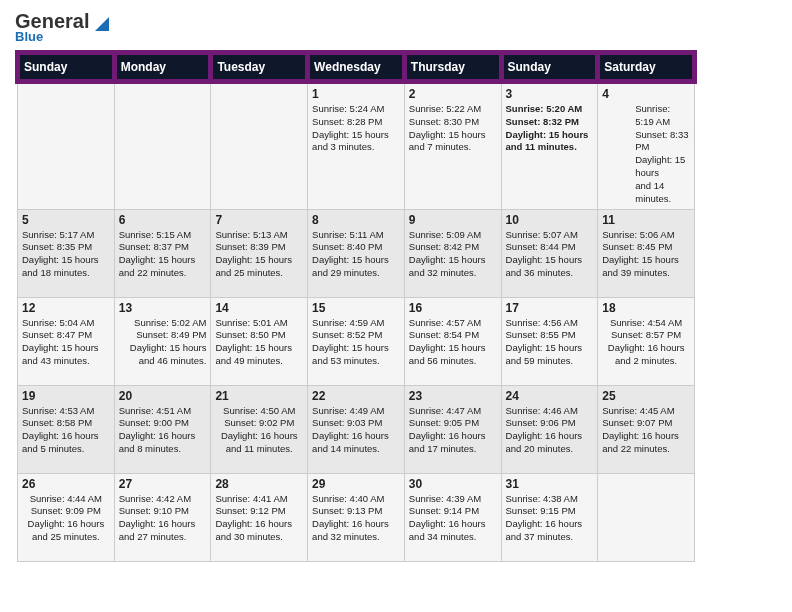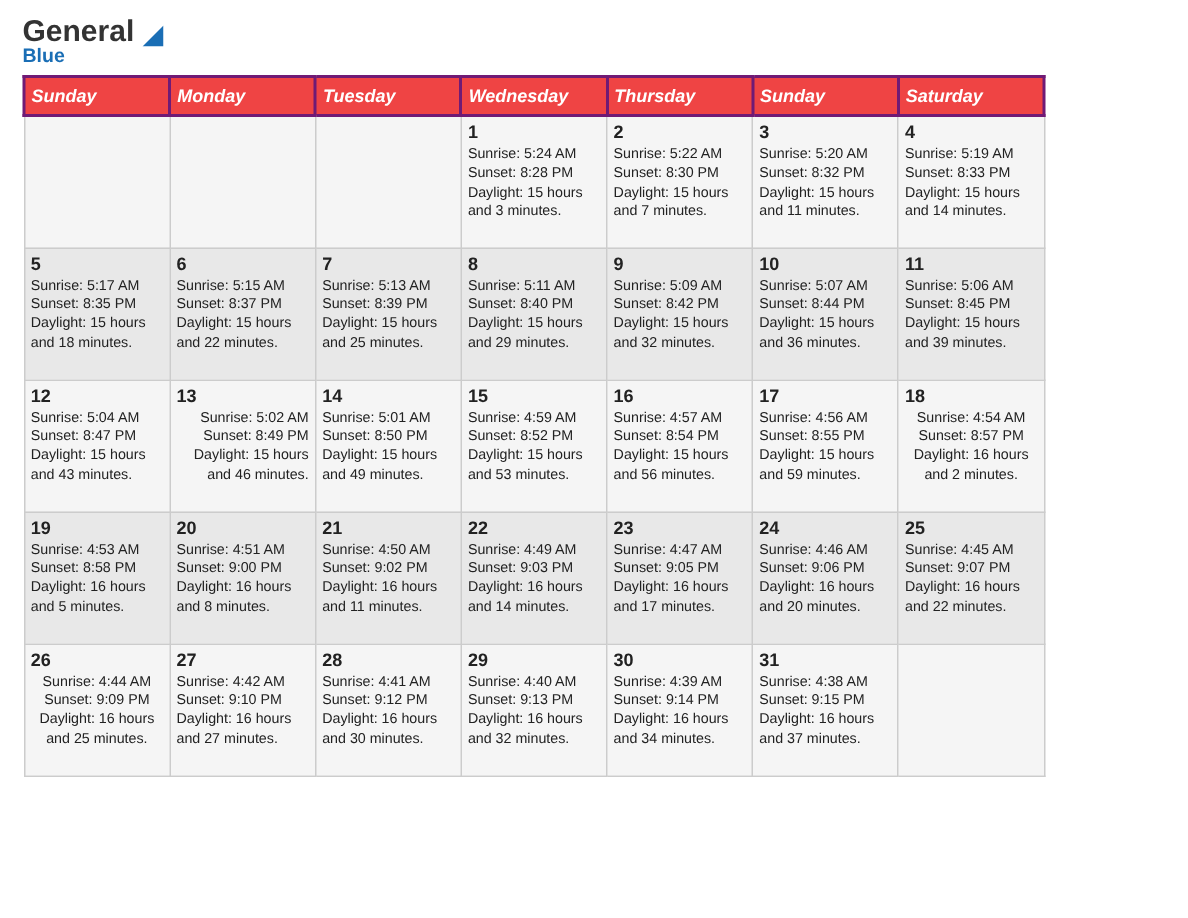--- a/index.html
+++ b/index.html
@@ -38,28 +38,27 @@
     .location {
       font-size: 16px;
       color: #444;
     }
     table {
       width: 100%;
       border-collapse: collapse;
       table-layout: fixed;
     }
     thead tr th {
-      background-color: #ef4444;
+      background-color: #0f172a;
       color: #fff;
       font-size: 12px;
       font-weight: bold;
       padding: 5px 4px;
       text-align: left;
-      border: 2px solid #701a75;
-      font-style: italic;
+      border: 5px solid #701a75;
     }
     tbody tr {
       vertical-align: top;
     }
     tbody tr:nth-child(odd) {
       background-color: #f5f5f5;
     }
     tbody tr:nth-child(even) {
       background-color: #e8e8e8;
     }
@@ -129,28 +128,28 @@
           </td>
           <td>
             <span class="day-num">2</span>
             <div class="cell-text" style="white-space: pre-wrap;">Sunrise: 5:22 AM
 Sunset: 8:30 PM
 Daylight: 15 hours
 and 7 minutes.</div>
           </td>
           <td>
             <span class="day-num">3</span>
-            <div class="cell-text" style="white-space: pre-wrap;">Sunrise: 5:20 AM
+            <div class="cell-text" style="white-space: pre-wrap; font-weight: bold;">Sunrise: 5:20 AM
 Sunset: 8:32 PM
 Daylight: 15 hours
 and 11 minutes.</div>
           </td>
           <td>
             <span class="day-num">4</span>
-            <div class="cell-text" style="white-space: pre-wrap;">Sunrise: 5:19 AM
+            <div class="cell-text" style="white-space: pre-wrap; margin-left: 33px;">Sunrise: 5:19 AM
 Sunset: 8:33 PM
 Daylight: 15 hours
 and 14 minutes.</div>
           </td>
         </tr>
         <tr>
           <td>
             <span class="day-num">5</span>
             <div class="cell-text" style="white-space: pre-wrap;">Sunrise: 5:17 AM
 Sunset: 8:35 PM
@@ -261,21 +260,21 @@
           </td>
           <td>
             <span class="day-num">20</span>
             <div class="cell-text" style="white-space: pre-wrap;">Sunrise: 4:51 AM
 Sunset: 9:00 PM
 Daylight: 16 hours
 and 8 minutes.</div>
           </td>
           <td>
             <span class="day-num">21</span>
-            <div class="cell-text" style="white-space: pre-wrap;">Sunrise: 4:50 AM
+            <div class="cell-text" style="white-space: pre-wrap; text-align: center;">Sunrise: 4:50 AM
 Sunset: 9:02 PM
 Daylight: 16 hours
 and 11 minutes.</div>
           </td>
           <td>
             <span class="day-num">22</span>
             <div class="cell-text" style="white-space: pre-wrap;">Sunrise: 4:49 AM
 Sunset: 9:03 PM
 Daylight: 16 hours
 and 14 minutes.</div>

